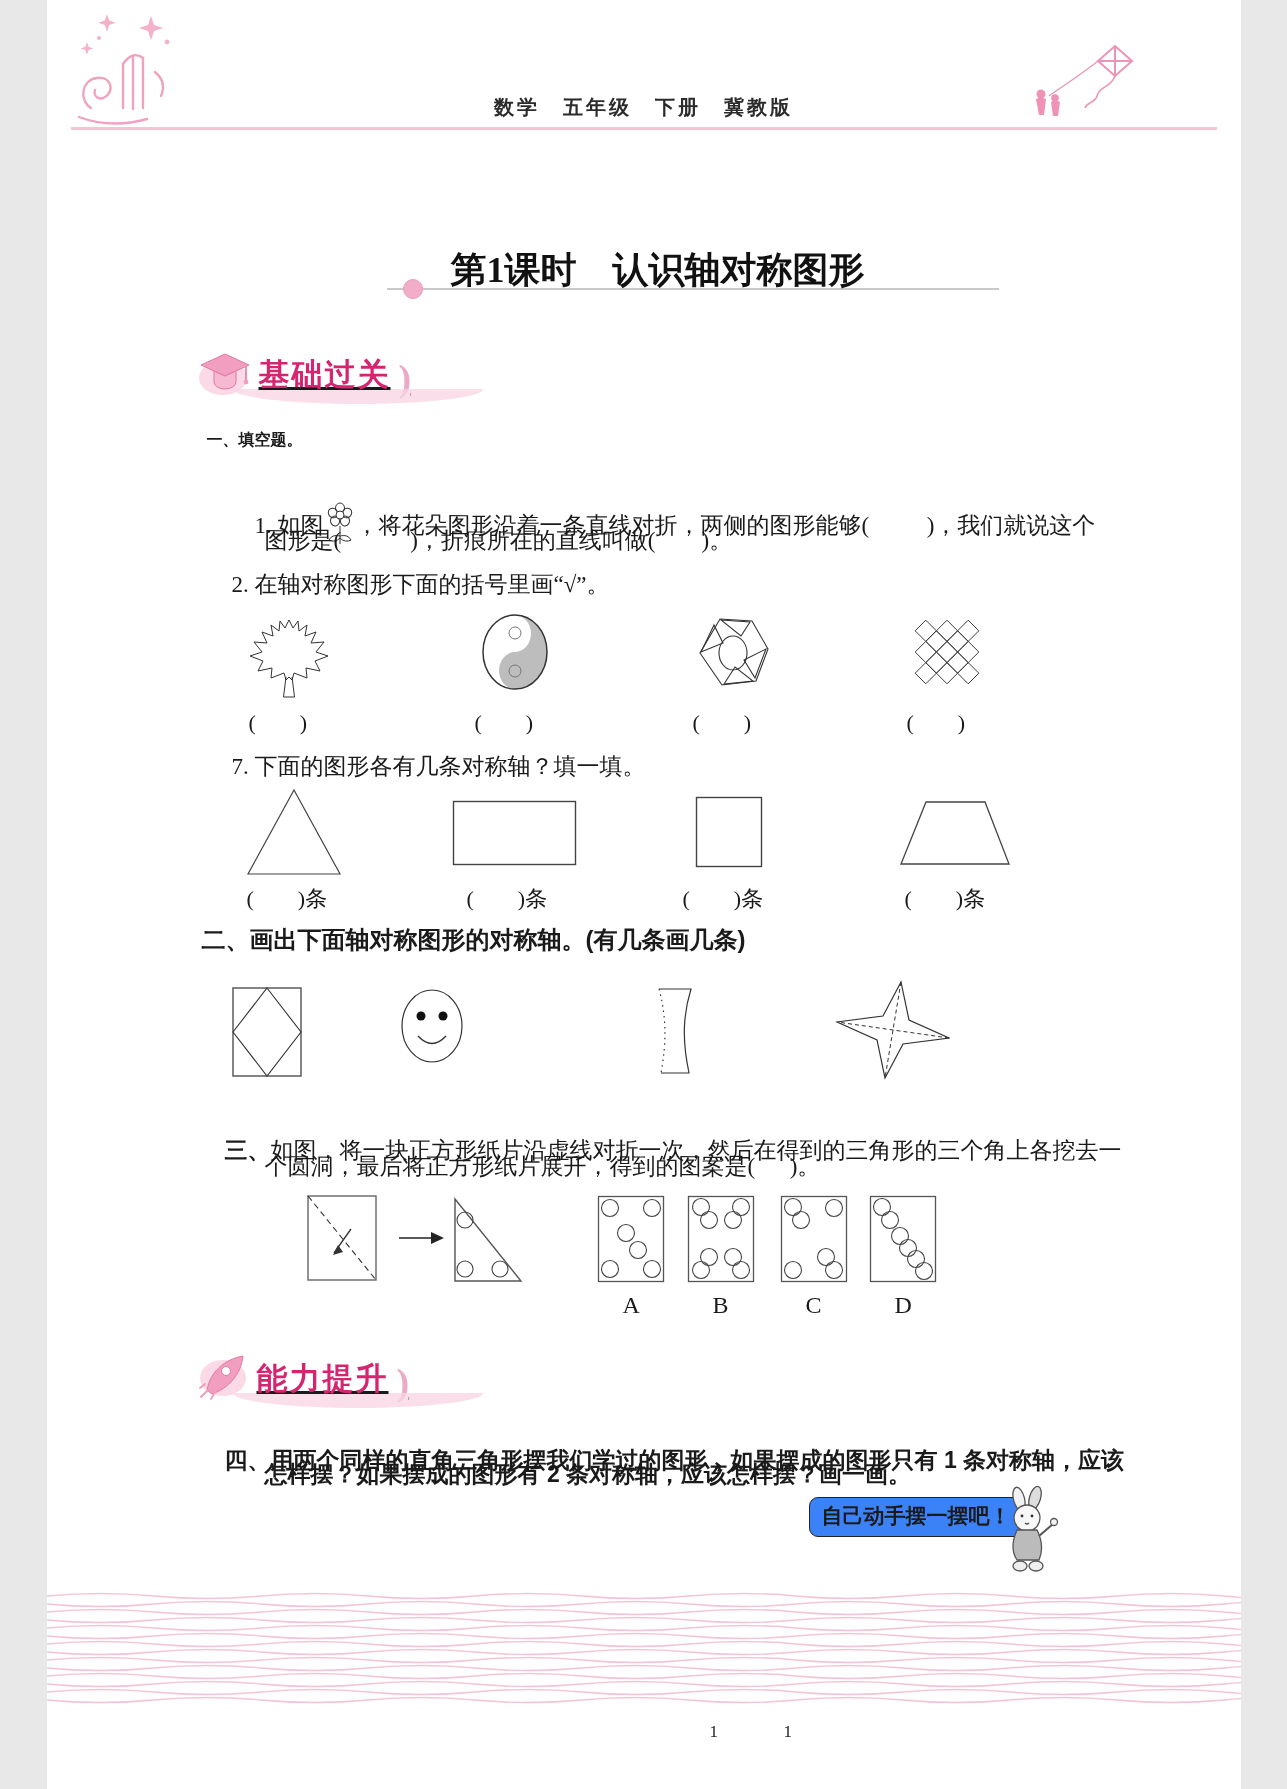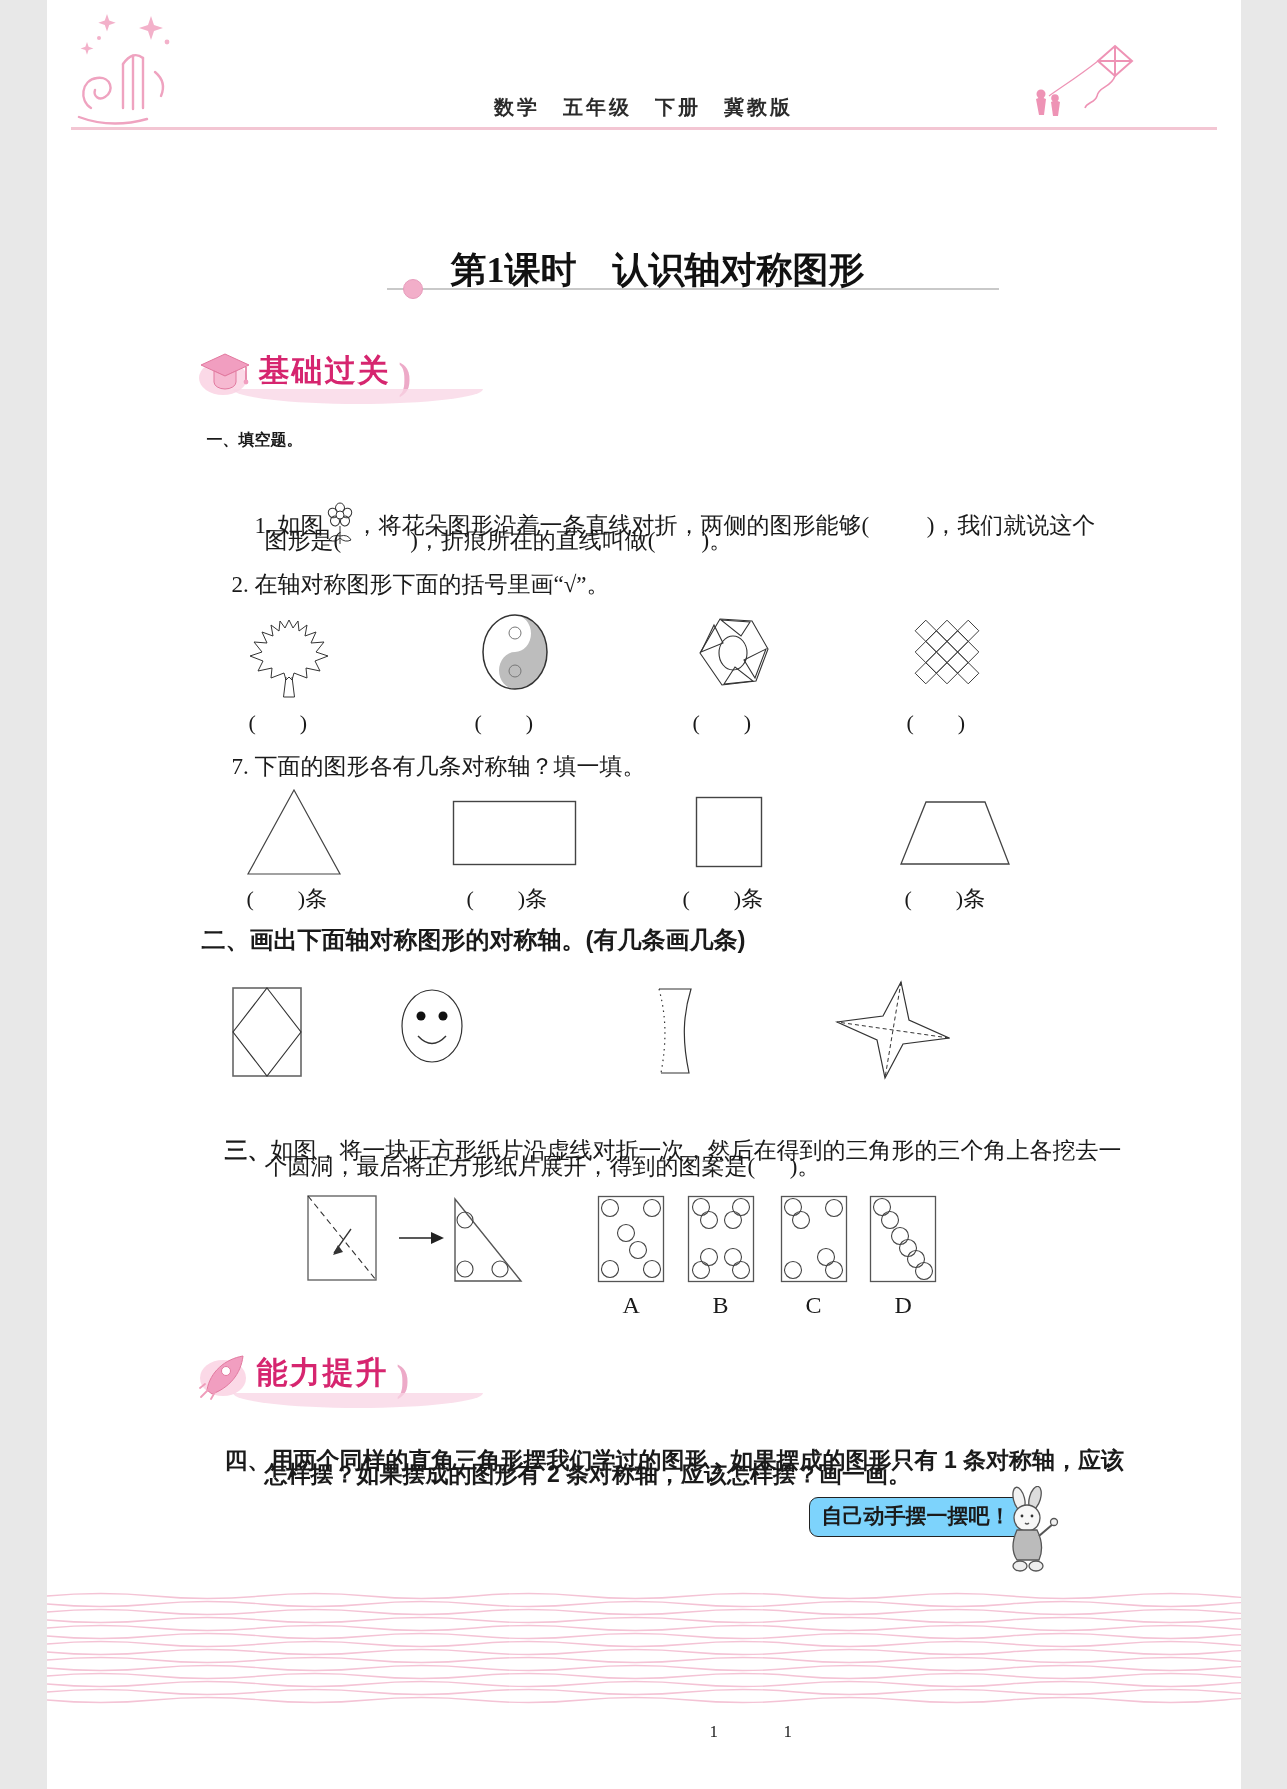--- a/index.html
+++ b/index.html
@@ -9,29 +9,29 @@
   .line{white-space:pre;font-size:23px;line-height:1.3;}
   .hei{font-family:"Liberation Sans", sans-serif;}
   .bold{font-weight:bold;}
   .center{left:0;right:0;text-align:center;}
   .header-title{top:94px;font-size:20px;font-weight:bold;letter-spacing:3px;color:#2b2b2b;}
   .header-rule{top:127px;left:24px;right:24px;height:3px;background:#f3c6d3;}
   .lesson-title{top:246px;font-size:36px;font-weight:bold;color:#111;padding-left:28px;}
   .title-rule{top:288px;left:340px;width:612px;height:1.5px;background:#c9c9c9;}
   .title-dot{top:279px;left:356px;width:18px;height:18px;border-radius:50%;
              background:#f2aec9;border:1px solid #e79cbc;}
-  .badge{display:flex;align-items:flex-start;gap:8px;}
+  .badge{display:flex;align-items:flex-end;gap:8px;text-decoration:underline;}
   .badge-text{font-size:31px;font-weight:bold;color:#d6256f;letter-spacing:2px;position:relative;z-index:2;}
   .badge-paren{font-size:38px;font-weight:bold;color:#edaac8;transform:translateY(4px);}
   .badge-under{position:absolute;left:34px;bottom:-8px;width:250px;height:15px;background:#f8d4e4;
                border-radius:0 0 50% 50% / 0 0 100% 100%;opacity:.75;z-index:1;}
   .bracket{font-size:22px;white-space:pre;}
   .opt-label{font-size:24px;}
   .bubble{border:1.6px solid #222;border-radius:9px;padding:4px 12px 6px 12px;font-size:21px;
-          background:#7dd3fc;font-family:"Liberation Sans",sans-serif;font-weight:600;position:absolute;}
+          background:#3b82f6;font-family:"Liberation Sans",sans-serif;font-weight:600;position:absolute;}
   .bubble:after{content:"";position:absolute;right:-7px;top:13px;width:11px;height:11px;background:#fff;
           border-right:1.6px solid #222;border-top:1.6px solid #222;transform:rotate(45deg);}
   .footer-num{font-size:17px;color:#222;}
   svg{display:block;}
   .fig{position:absolute;}
 </style>
 </head>
 <body>
 
 <div class="page">

